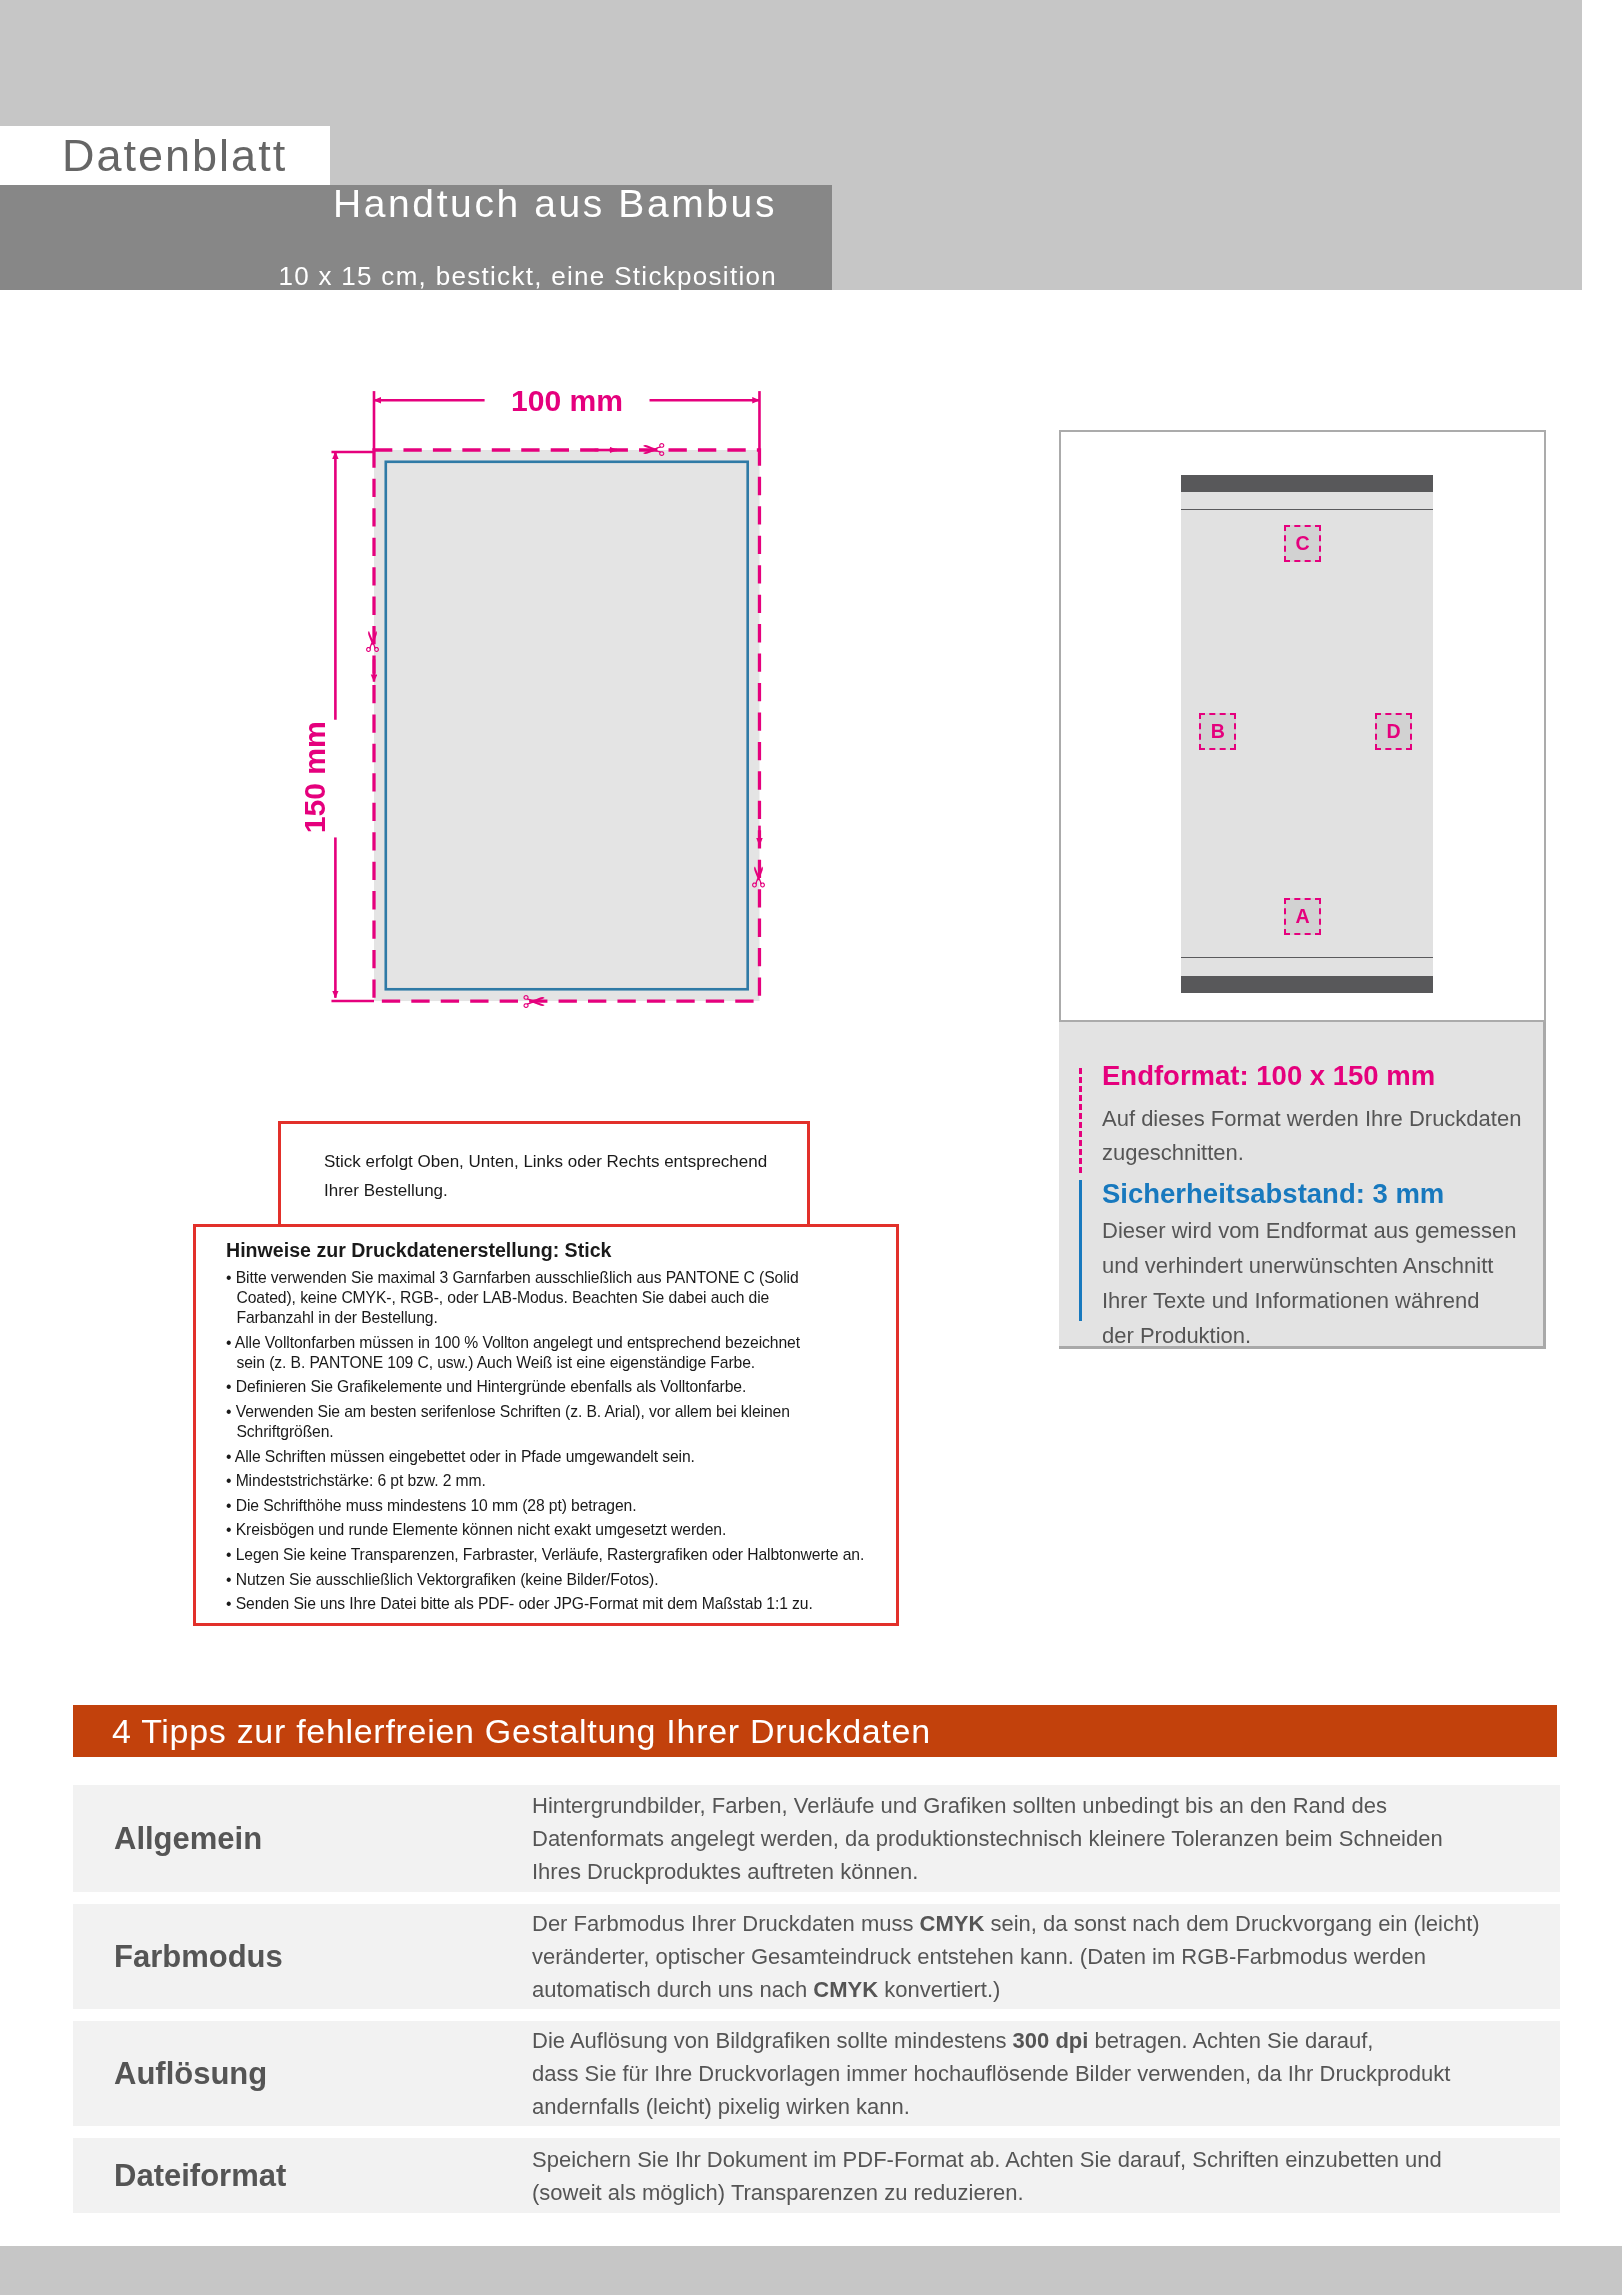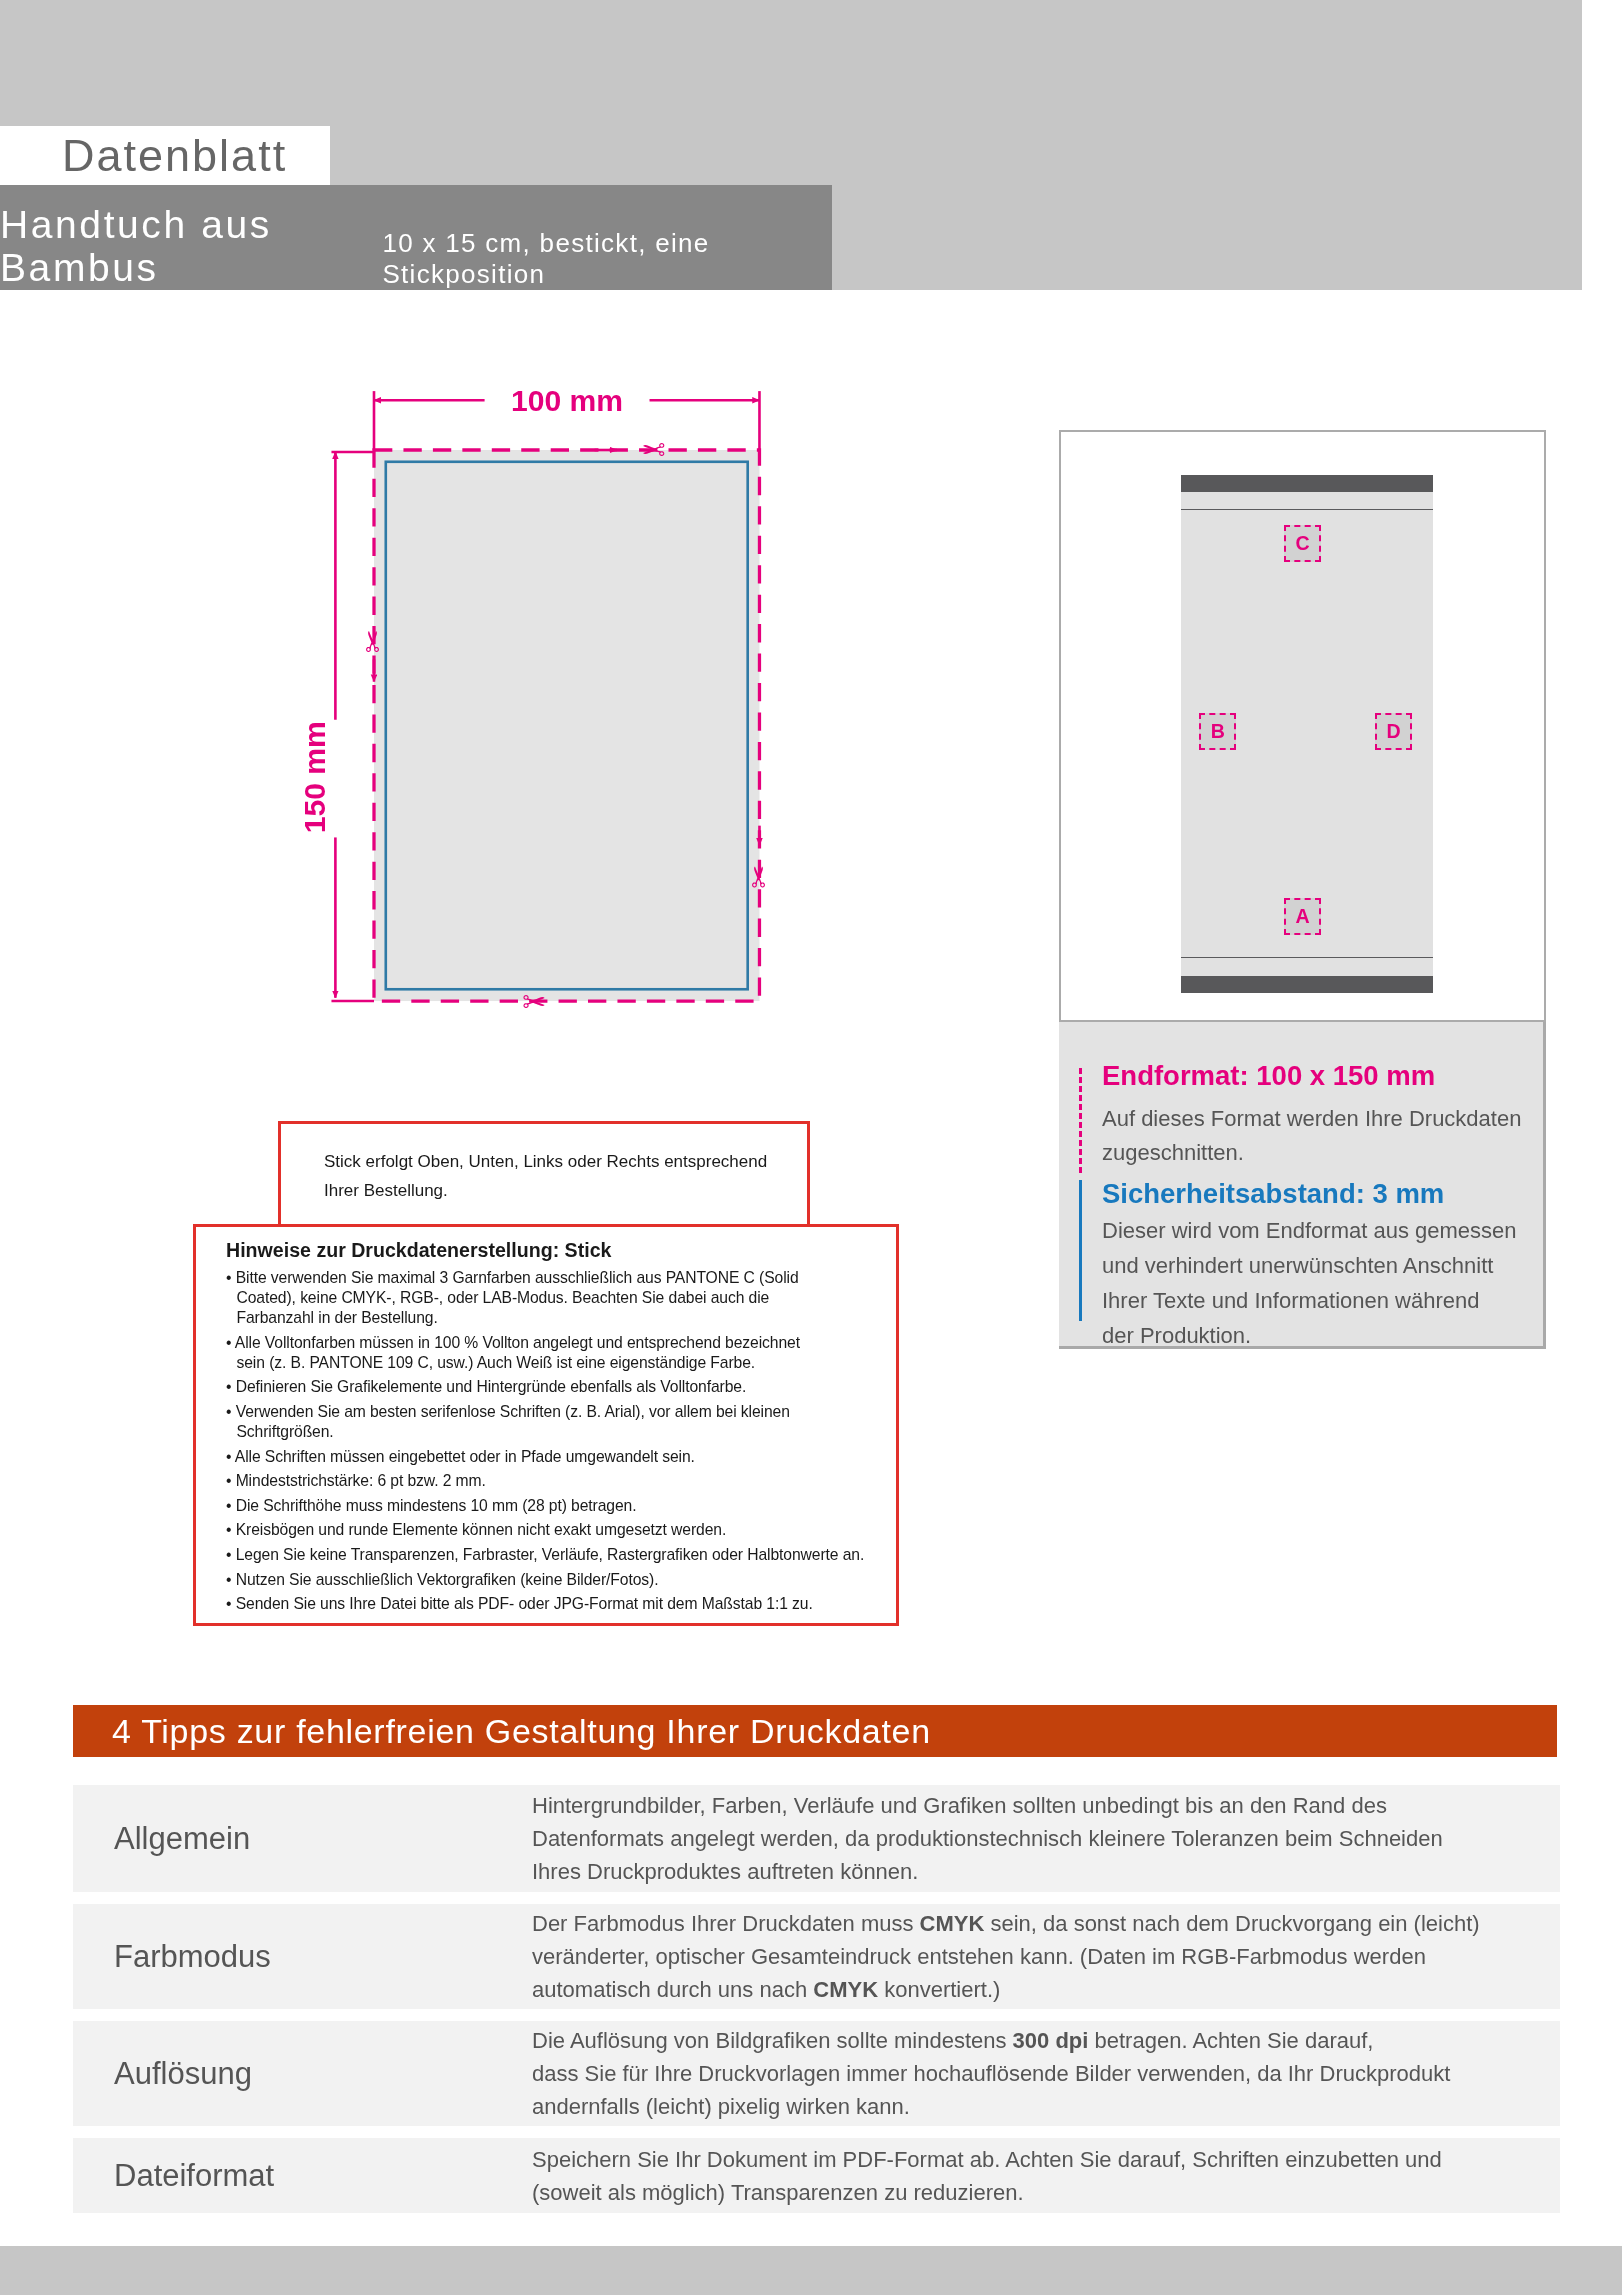--- a/index.html
+++ b/index.html
@@ -6,21 +6,21 @@
   #page{position:relative;width:1623px;height:2295px;background:#ffffff;overflow:hidden;
         font-family:"Liberation Sans",sans-serif;}
   .abs{position:absolute;}
 
   
   .top-gray{left:0;top:0;width:1582px;height:290px;background:#c6c6c6;}
   .datenblatt-band{left:0;top:126px;width:330px;height:60px;background:#ffffff;
       display:flex;align-items:center;}
   .datenblatt-band span{padding-left:62px;font-size:45px;letter-spacing:2px;color:#666666;}
   .title-bar{left:0;top:185px;width:832px;height:105px;background:#878787;
-      display:flex;flex-direction:row;align-items:flex-end;justify-content:center;
+      display:flex;flex-direction:column;align-items:flex-end;justify-content:center;
       padding-right:55px;box-sizing:border-box;color:#ffffff;gap:31px;}
   .title-main{font-size:39px;letter-spacing:2.6px;line-height:1.1;}
   .title-sub{font-size:26px;letter-spacing:1.3px;margin-top:4px;}
 
   
   .product-box{left:1059px;top:430px;width:487px;height:592px;background:#ffffff;
       border:2.6px solid #ababab;box-sizing:border-box;}
   .towel{left:120px;top:43px;width:252px;height:518px;background:#e1e1e1;}
   .towel-bar{left:0;width:252px;height:17px;background:#58585a;}
   .hem-line{left:0;width:252px;height:1.3px;background:#5a5a5c;}
@@ -48,21 +48,21 @@
   .hinweis-list{list-style:none;margin:0;padding:0;}
   .hinweis-list li{font-size:15.7px;line-height:20px;letter-spacing:-0.1px;color:#1a1a1a;
       margin:0 0 4.6px 0;padding-left:10.5px;text-indent:-10.5px;white-space:pre-line;}
   .hinweis-list li::before{content:"• ";}
 
   
   .tips-bar{left:73px;top:1705px;width:1484px;height:52px;background:#c2410c;
       display:flex;align-items:center;}
   .tips-bar span{padding-left:39px;color:#ffffff;font-size:34px;letter-spacing:0.7px;}
   .tip-row{left:73px;width:1487px;background:#f2f2f2;display:flex;align-items:center;}
-  .tip-label{width:459px;box-sizing:border-box;padding-left:41px;font-size:31px;color:#555555;}
+  .tip-label{width:459px;box-sizing:border-box;padding-left:41px;font-size:31px;color:#555555;font-weight:bold;}
   .tip-body{font-size:22px;line-height:33px;color:#555555;white-space:pre-line;width:1008px;}
   .tip-body b{font-weight:bold;}
 
   .footer-bar{left:0;top:2246px;width:1623px;height:50px;background:#c6c6c6;}
 
   svg text.dim{font-family:"Liberation Sans",sans-serif;font-weight:bold;fill:#e5007d;}
   svg text.scissors{font-family:"DejaVu Sans",sans-serif;fill:#e5007d;}
 </style>
 </head>
 <body>

